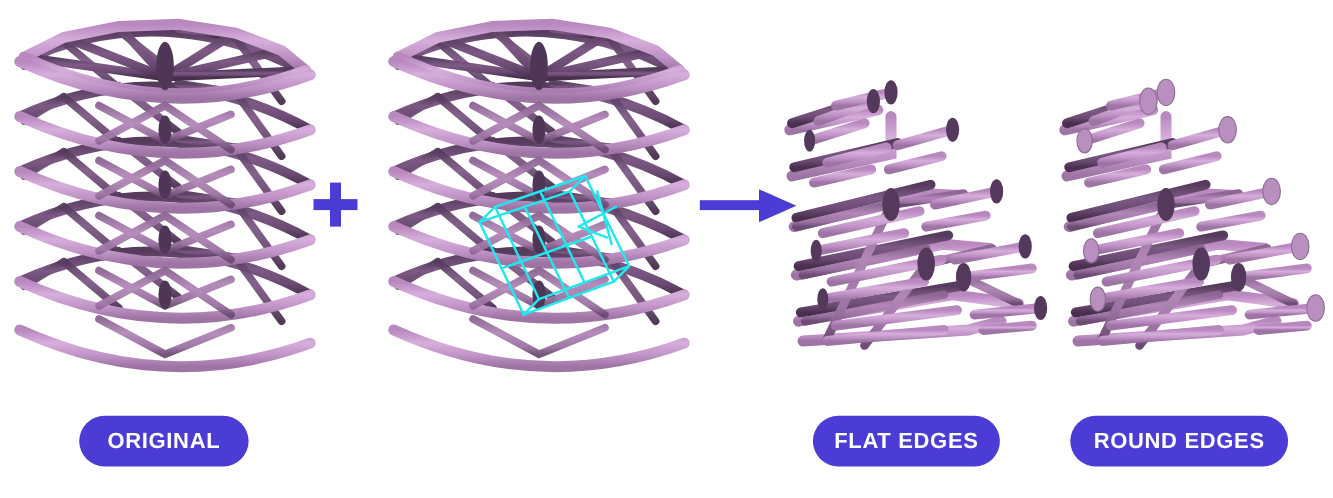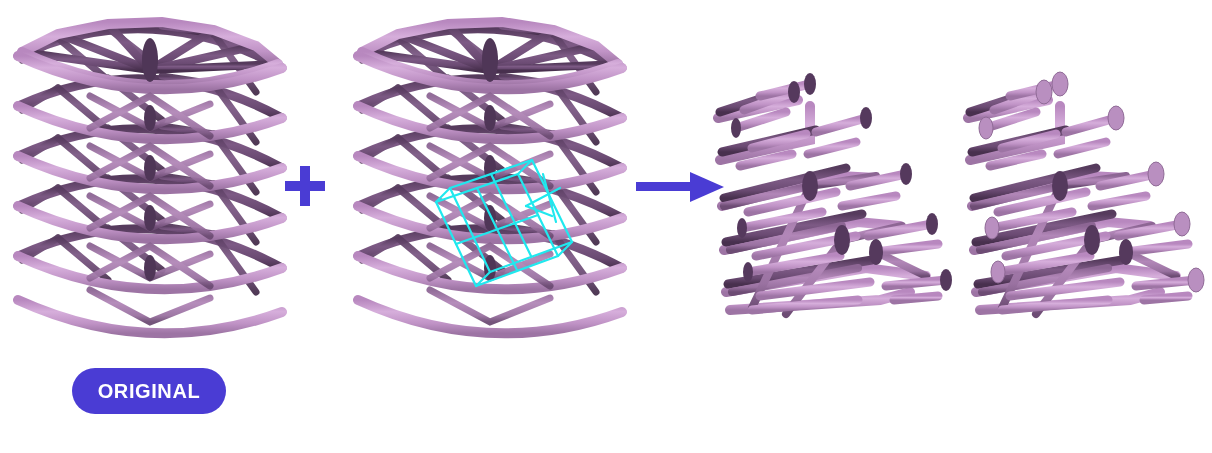--- a/index.html
+++ b/index.html
@@ -26,21 +26,21 @@
   .panel svg { display: block; width: 100%; height: 100%; }
 
   .operator {
     position: absolute;
     display: block;
   }
 
   .label-row {
     position: absolute;
     left: 0;
-    top: 368px;
+    top: 378px;
     width: 1212px;
     height: 52px;
   }
   .pill {
     position: absolute;
     top: 0;
     height: 46px;
     border-radius: 23px;
     background: #4a3cd4;
     color: #ffffff;
@@ -347,15 +347,21 @@
           <ellipse cx="58" cy="272" rx="7" ry="11"></ellipse>
         </g>
       </g>
     </svg>
   </div>
 
   <div class="label-row">
     <div class="pill pill-original">
       <span>ORIGINAL</span>
     </div>
+    <div class="pill pill-flat">
+      <span>FLAT EDGES</span>
+    </div>
+    <div class="pill pill-round">
+      <span>ROUND EDGES</span>
+    </div>
   </div>
 
 </div>
 
 </body></html>

